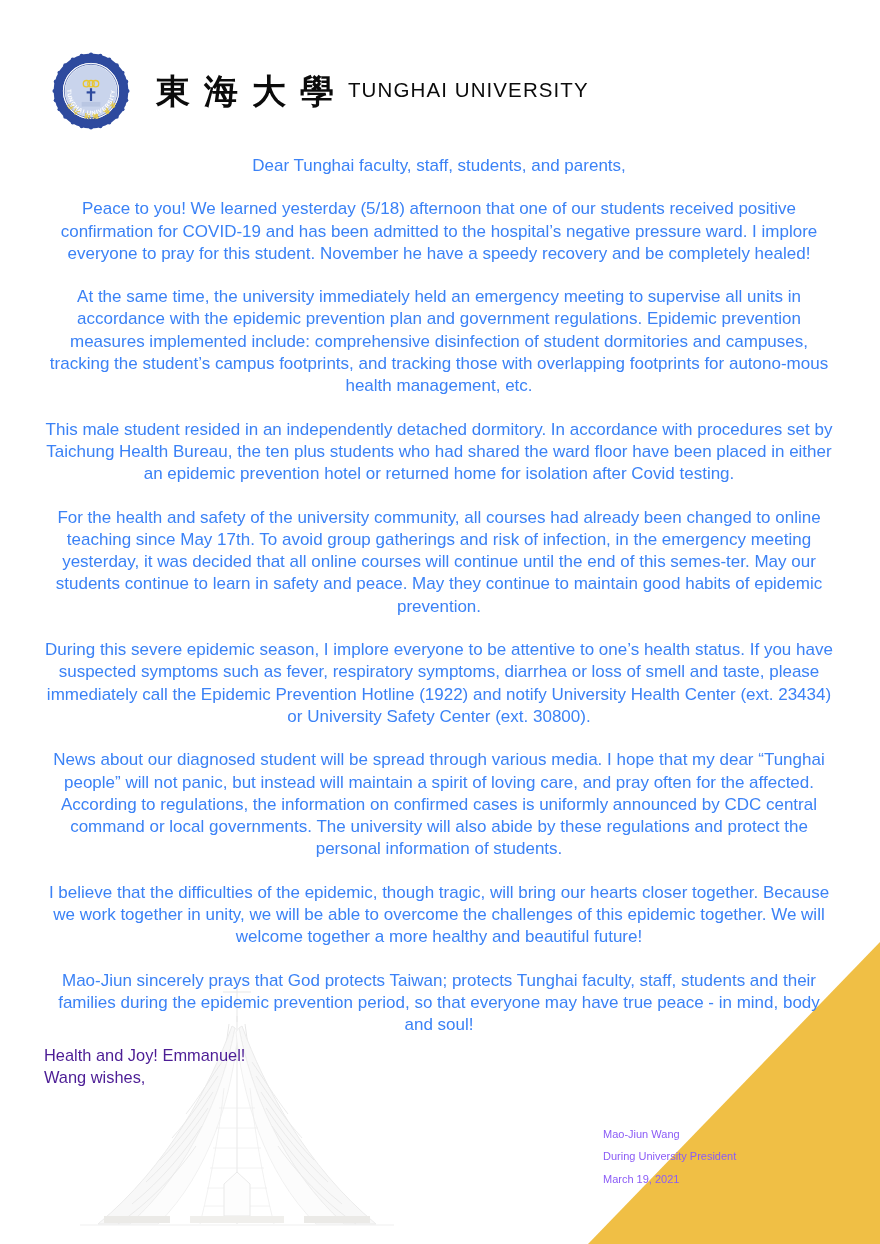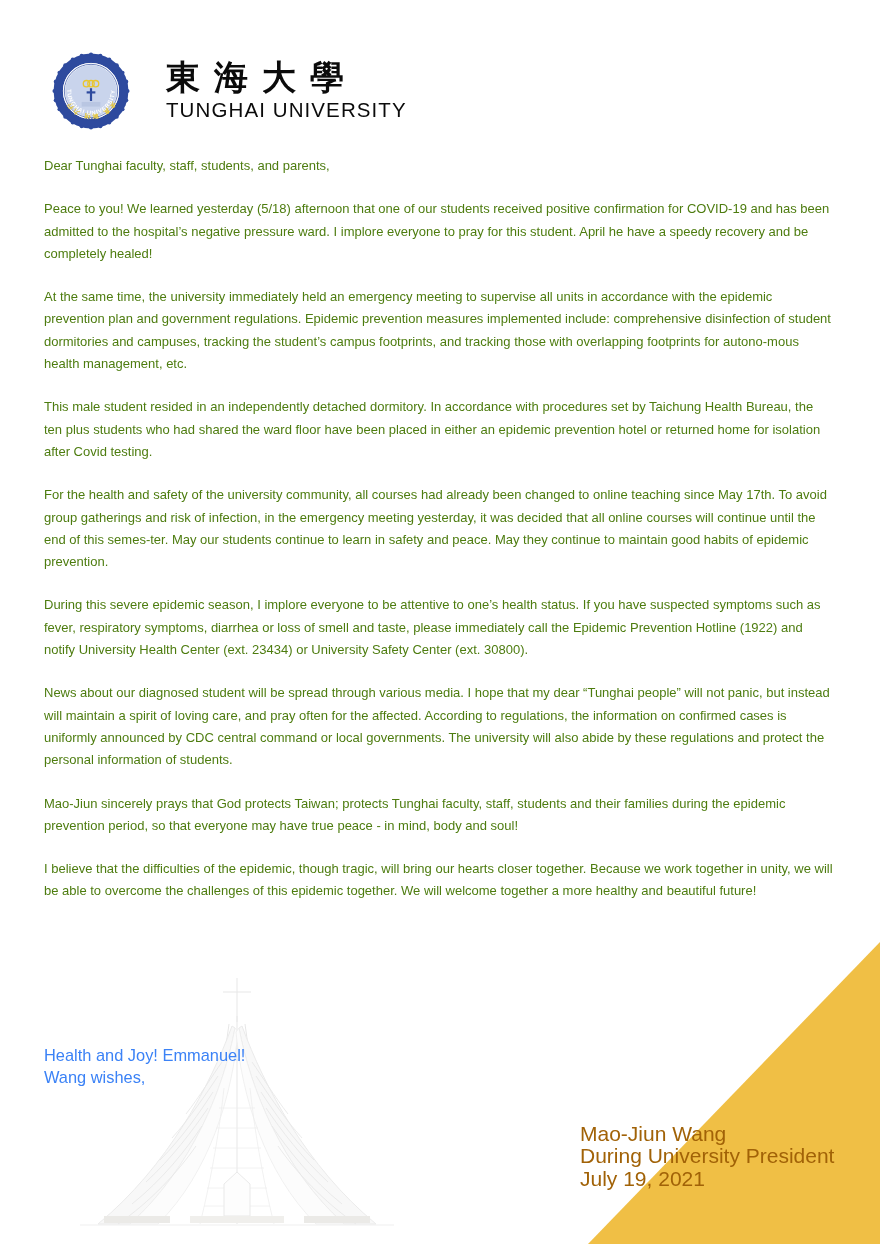--- a/index.html
+++ b/index.html
@@ -49,23 +49,23 @@
     display: flex;
     align-items: center;
     z-index: 3;
   }
   #seal-wrap {
     width: 78px;
     height: 78px;
     flex: 0 0 78px;
   }
   #wordmark {
-    margin-left: 36px;
+    margin-left: 26px;
     display: flex;
-    flex-direction: column;
+    flex-direction: row;
     align-items: flex-start;
     justify-content: center;
   }
   #wordmark-cjk {
     font-family: "DejaVu Sans", sans-serif;
     font-size: 34px;
     line-height: 1.0;
     letter-spacing: 14px;
     color: #0b0b0b;
     font-weight: 600;
@@ -82,55 +82,56 @@
 
   
   #letter-body {
     position: absolute;
     left: 44px;
     top: 155px;
     width: 790px;
     z-index: 2;
   }
   .para {
-    font-size: 13px;
+    font-size: 17px;
     line-height: 22.3px;
     margin: 0 0 21px 0;
-    color: #4d7c0f;
-    text-align: left;
+    color: #3b82f6;
+    text-align: center;
     white-space: pre-wrap;
   }
   .para:last-child { margin-bottom: 0; }
 
   
   #closing-block {
     position: absolute;
     left: 44px;
     top: 1044px;
     z-index: 2;
   }
   .closing-line {
     font-size: 16.4px;
     line-height: 22.3px;
-    color: #3b82f6;
+    color: #4c1d95;
     white-space: pre;
   }
 
   
   #signature-block {
     position: absolute;
     left: 580px;
     top: 1123px;
     z-index: 2;
   }
   .sig-line {
-    font-size: 21px;
+    font-size: 11px;
     line-height: 22.3px;
-    color: #a16207;
+    color: #8b5cf6;
     white-space: pre;
+    margin-left: 23px;
   }
 </style>
 </head>
 <body>
 
 <div id="page">
 
   <svg id="chapel-watermark" viewBox="0 0 330 268" aria-hidden="true">
     <g fill="none" stroke="#d8d8d8" stroke-width="1">
 
@@ -265,34 +266,34 @@
     </div>
 
     <div id="wordmark">
       <div id="wordmark-cjk">東海大學</div>
       <div id="wordmark-latin">TUNGHAI  UNIVERSITY</div>
     </div>
   </div>
 
   <div id="letter-body">
     <p class="para">Dear Tunghai faculty, staff, students, and parents,</p>
-    <p class="para">Peace to you! We learned yesterday (5/18) afternoon that one of our students received positive confirmation for COVID-19 and has been admitted to the hospital’s negative pressure ward. I implore everyone to pray for this student. April he have a speedy recovery and be completely healed!</p>
+    <p class="para">Peace to you! We learned yesterday (5/18) afternoon that one of our students received positive confirmation for COVID-19 and has been admitted to the hospital’s negative pressure ward. I implore everyone to pray for this student. November he have a speedy recovery and be completely healed!</p>
     <p class="para">At the same time, the university immediately held an emergency meeting to supervise all units in accordance with the epidemic prevention plan and government regulations. Epidemic prevention measures implemented include: comprehensive disinfection of student dormitories and campuses, tracking the student’s campus footprints, and tracking those with overlapping footprints for autono-mous health management, etc.</p>
     <p class="para">This male student resided in an independently detached dormitory. In accordance with procedures set by Taichung Health Bureau, the ten plus students who had shared the ward floor have been placed in either an epidemic prevention hotel or returned home for isolation after Covid testing.</p>
     <p class="para">For the health and safety of the university community, all courses had already been changed to online teaching since May 17th. To avoid group gatherings and risk of infection, in the emergency meeting yesterday, it was decided that all online courses will continue until the end of this semes-ter. May our students continue to learn in safety and peace. May they continue to maintain good habits of epidemic prevention.</p>
     <p class="para">During this severe epidemic season, I implore everyone to be attentive to one’s health status. If you have suspected symptoms such as fever, respiratory symptoms, diarrhea or loss of smell and taste, please immediately call the Epidemic Prevention Hotline (1922) and notify University Health Center (ext. 23434) or University Safety Center (ext. 30800).</p>
     <p class="para">News about our diagnosed student will be spread through various media. I hope that my dear “Tunghai people” will not panic, but instead will maintain a spirit of loving care, and pray often for the affected. According to regulations, the information on confirmed cases is uniformly announced by CDC central command or local governments. The university will also abide by these regulations and protect the personal information of students.</p>
+    <p class="para">I believe that the difficulties of the epidemic, though tragic, will bring our hearts closer together. Because we work together in unity, we will be able to overcome the challenges of this epidemic together. We will welcome together a more healthy and beautiful future!</p>
     <p class="para">Mao-Jiun sincerely prays that God protects Taiwan; protects Tunghai faculty, staff, students and their families during the epidemic prevention period, so that everyone may have true peace - in mind, body and soul!</p>
-    <p class="para">I believe that the difficulties of the epidemic, though tragic, will bring our hearts closer together. Because we work together in unity, we will be able to overcome the challenges of this epidemic together. We will welcome together a more healthy and beautiful future!</p>
   </div>
 
   <div id="closing-block">
     <div class="closing-line">Health and Joy! Emmanuel!</div>
     <div class="closing-line">Wang wishes,</div>
   </div>
 
   <div id="signature-block">
     <div class="sig-line">Mao-Jiun Wang</div>
     <div class="sig-line">During University President</div>
-    <div class="sig-line">July 19, 2021</div>
+    <div class="sig-line">March 19, 2021</div>
   </div>
 
 </div>
 
 </body></html>

